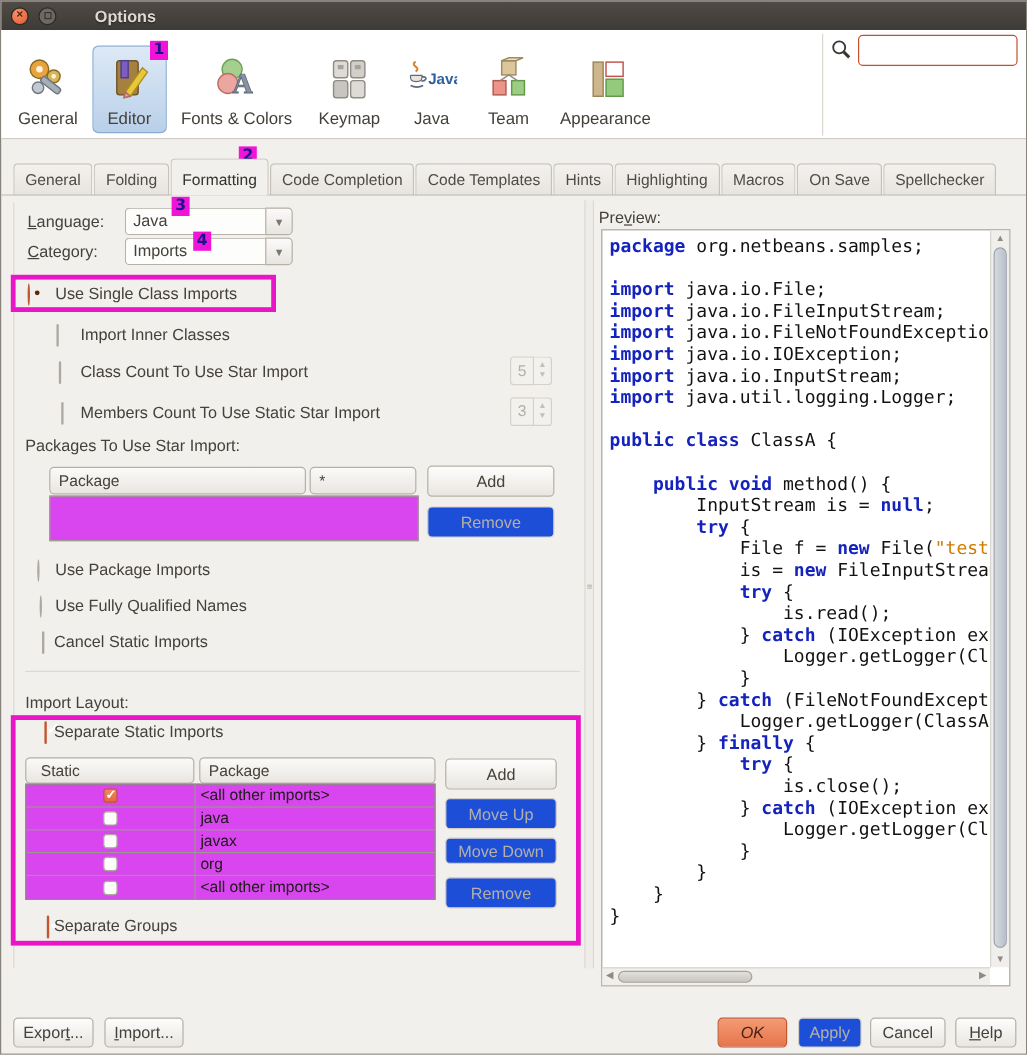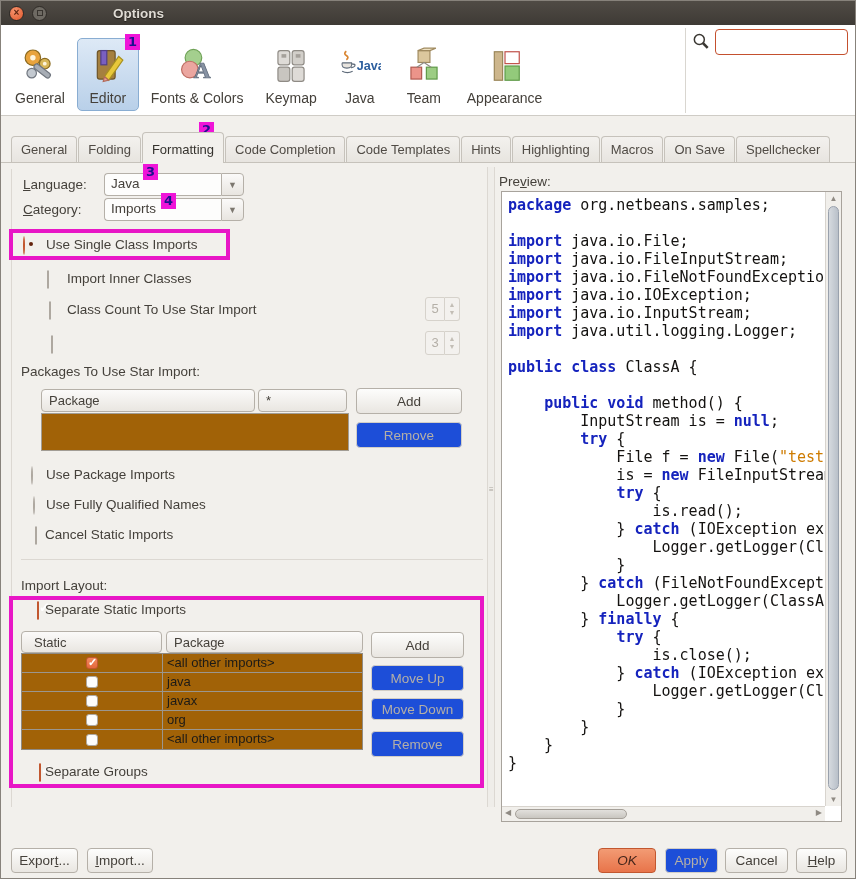--- a/index.html
+++ b/index.html
@@ -16,21 +16,21 @@
   .titlebar { left:0; top:0; width:856px; height:24px;
     background:linear-gradient(#504b45,#3e3a35);
     display:flex; align-items:center; }
   .wbtn { width:15px; height:15px; border-radius:50%; margin-left:8px;
     display:flex; align-items:center; justify-content:center;
     font-size:10px; line-height:10px; }
   .wbtn.close { background:radial-gradient(circle at 35% 30%, #f6926c, #e0582c);
     border:1px solid #2e2a26; color:#5e2410; font-weight:bold; }
   .wbtn.max { background:#6e6a63; border:1px solid #2e2a26; }
   .wbtn.max i { display:block; width:6px; height:6px; border:1.5px solid #38342f; }
-  .wtitle { color:#dfdbd4; font-weight:bold; font-size:13.5px; margin-left:66px;
+  .wtitle { color:#dfdbd4; font-weight:bold; font-size:13.5px; margin-left:32px;
     text-shadow:0 1px 1px #211e1a; }
 
   
   .toolbar { left:0; top:24px; width:856px; height:91px; background:#ffffff;
     border-bottom:1px solid #cfccc6; }
   .tools { position:absolute; left:4px; top:4px; height:82px; display:flex; align-items:flex-end; }
   .tool { display:flex; flex-direction:column; align-items:center; justify-content:flex-end;
     padding:5px 9px 4px 9px; margin-right:2px; border:1px solid transparent; border-radius:5px; }
   .tool .ticon { width:42px; height:44px; display:flex; align-items:center; justify-content:center; }
   .tool .tlabel { font-size:14px; color:#44403a; margin-top:2px; white-space:nowrap; }
@@ -93,21 +93,21 @@
   .hl { border:4px solid #e816c6; }
   .badge { background:#ef14d8; color:#1c128e; font-weight:bold; font-size:13px;
     line-height:16px; padding:0 3px; font-family:"DejaVu Sans",sans-serif; }
   .hr { height:1px; background:#dcd8d2; }
   .leftline { left:10px; top:168px; width:1px; height:638px; background:#dcd8d2; }
   .splitter { left:486px; top:166px; width:8px; height:640px; background:#efede9;
     border-left:1px solid #dcd8d2; border-right:1px solid #dcd8d2; }
   .splitter .grip { position:absolute; left:1px; top:318px; color:#a9a49c; font-size:8px; }
 
   
-  .tablebody { background:#a16207; border:1px solid #8f8a83; }
+  .tablebody { background:#d946ef; border:1px solid #8f8a83; }
   .trow { display:grid; grid-template-columns:141px 1fr; height:19px;
     border-bottom:1px solid #9b968e; font-size:13px; color:#1c1a17; }
   .trow:last-child { border-bottom:none; }
   .trow .c1 { border-right:1px solid #9b968e; display:flex; align-items:center;
     justify-content:center; }
   .trow .c2 { padding:1px 0 0 4px; white-space:nowrap; overflow:hidden; }
   .trow .cb { width:12px; height:12px; }
   .trow .cb.checked::after { font-size:11px; top:-2px; left:1px; }
 
   
@@ -283,20 +283,21 @@
   <span class="abs lbl" style="left:66px;top:270px;">Import Inner Classes</span>
 
   <span class="abs cb" style="left:44px;top:301px;"></span>
   <span class="abs lbl" style="left:66px;top:301px;">Class Count To Use Star Import</span>
   <div class="abs spin" style="left:424px;top:296px;">
     <span class="sval">5</span>
     <span class="sarr">▲<br>▼</span>
   </div>
 
   <span class="abs cb" style="left:44px;top:335px;"></span>
+  <span class="abs lbl" style="left:66px;top:335px;">Members Count To Use Static Star Import</span>
   <div class="abs spin" style="left:424px;top:330px;">
     <span class="sval">3</span>
     <span class="sarr">▲<br>▼</span>
   </div>
 
   <span class="abs lbl" style="left:20px;top:363px;">Packages To Use Star Import:</span>
 
   <div class="abs th" style="left:40px;top:388px;width:214px;height:23px;">Package</div>
   <div class="abs th" style="left:257px;top:388px;width:89px;height:23px;">*</div>
   <div class="abs tablebody" style="left:40px;top:412px;width:308px;height:38px;border-color:#a29d95;"></div>

